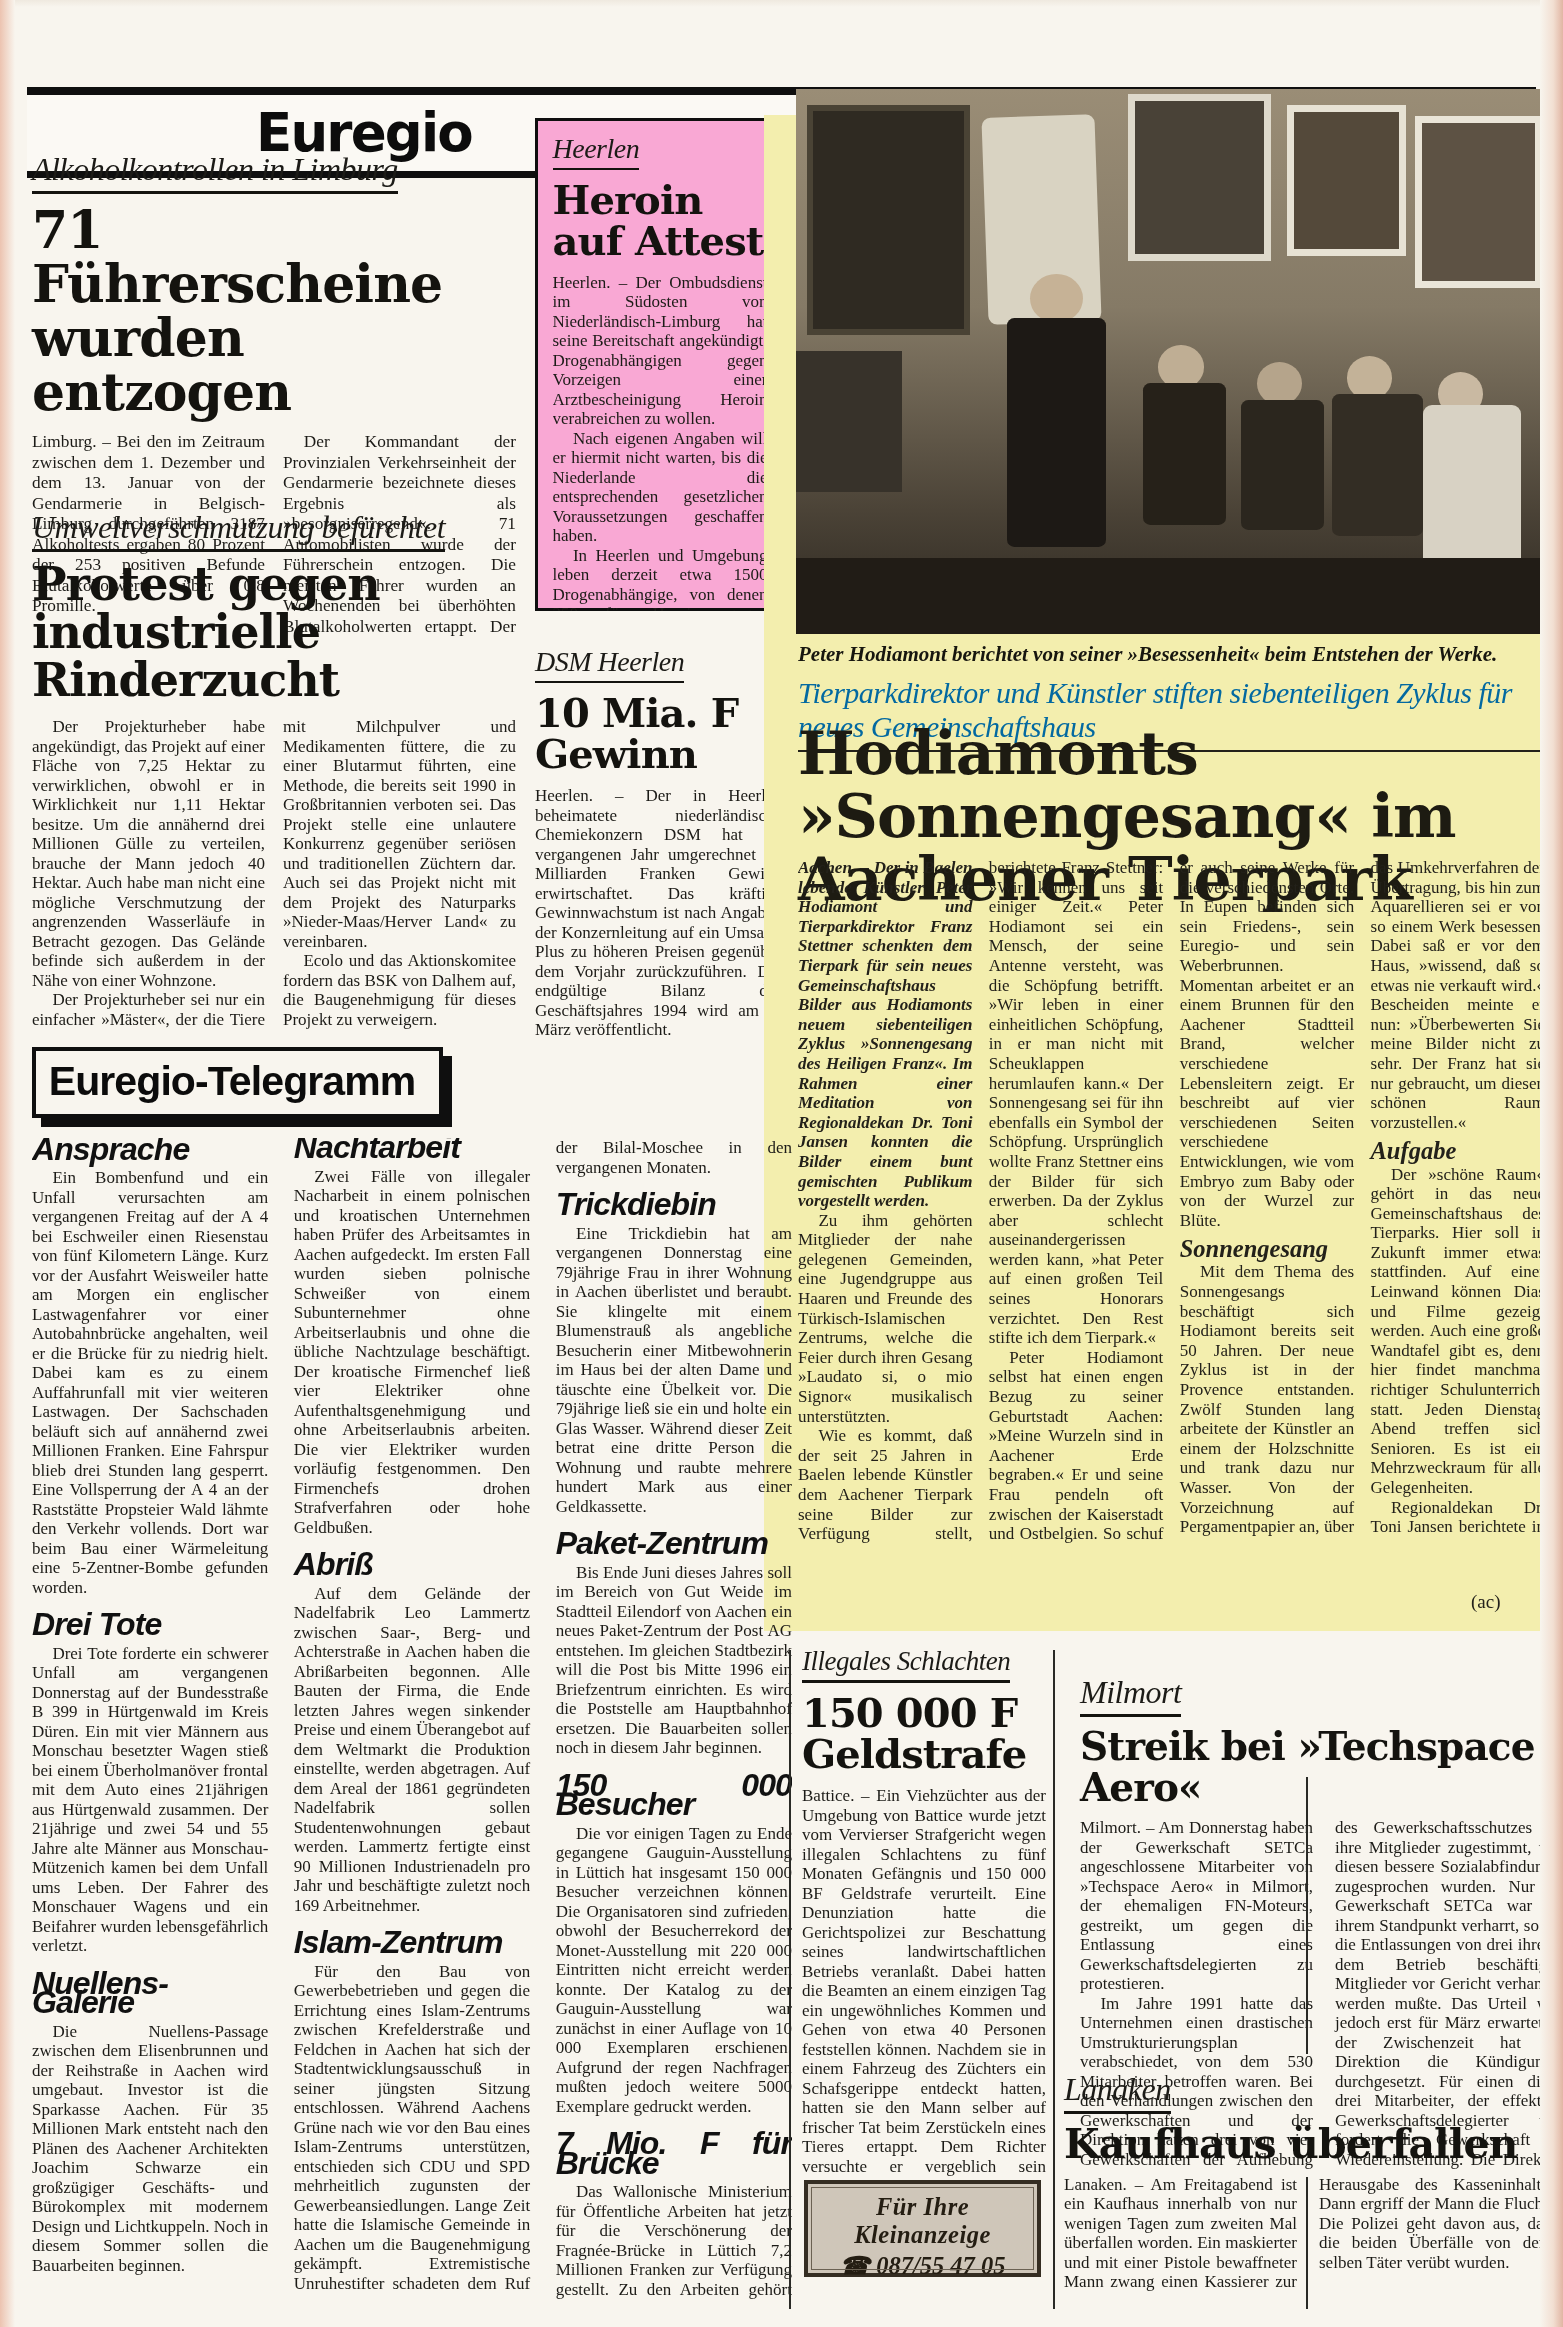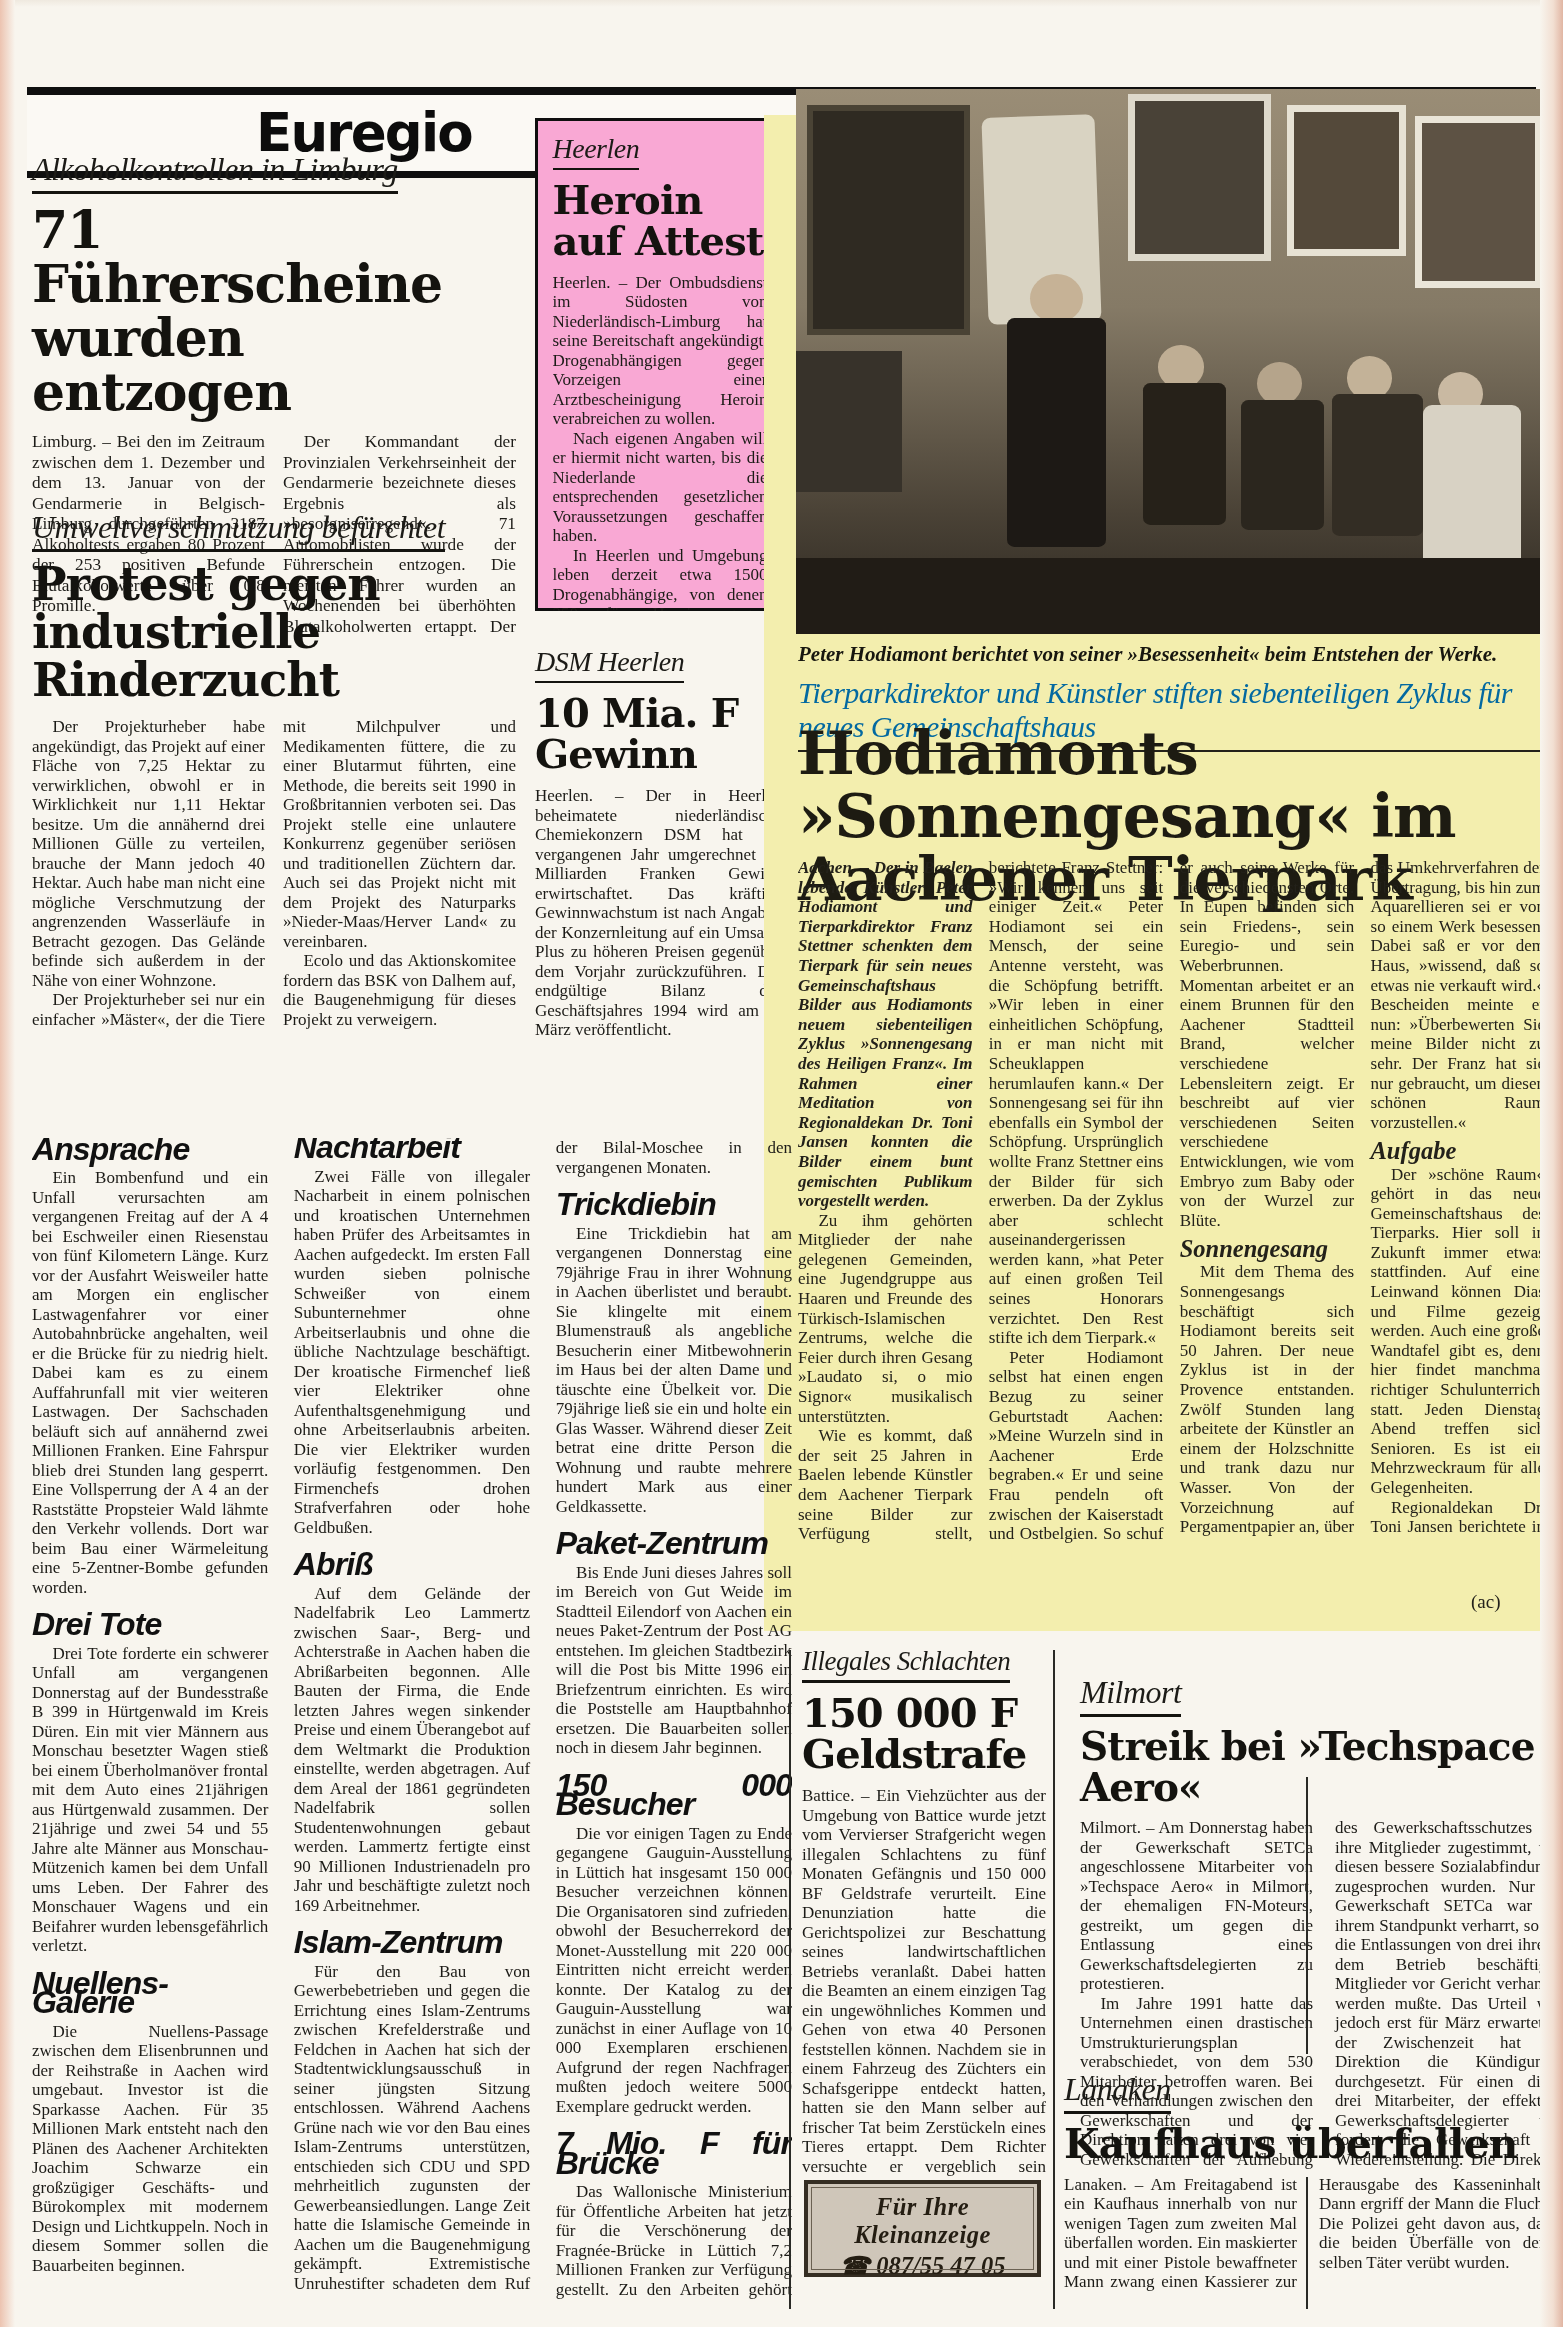--- a/index.html
+++ b/index.html
@@ -168,20 +168,23 @@
     <p>Wie es kommt, daß der seit 25 Jahren in Baelen lebende Künstler dem Aachener Tierpark seine Bilder zur Verfügung stellt, berichtete Franz Stettner: »Wir kennen uns seit einiger Zeit.« Peter Hodiamont sei ein Mensch, der seine Antenne versteht, was die Schöpfung betrifft. »Wir leben in einer einheitlichen Schöpfung, in er man nicht mit Scheuklappen herumlaufen kann.« Der Sonnengesang sei für ihn ebenfalls ein Symbol der Schöpfung. Ursprünglich wollte Franz Stettner eins der Bilder für sich erwerben. Da der Zyklus aber schlecht auseinandergerissen werden kann, »hat Peter auf einen großen Teil seines Honorars verzichtet. Den Rest stifte ich dem Tierpark.«</p>
     <p>Peter Hodiamont selbst hat einen engen Bezug zu seiner Geburtstadt Aachen: »Meine Wurzeln sind in Aachener Erde begraben.« Er und seine Frau pendeln oft zwischen der Kaiserstadt und Ostbelgien. So schuf er auch seine Werke für die verschiedensten Orte. In Eupen befinden sich sein Friedens-, sein Euregio- und sein Weberbrunnen. Momentan arbeitet er an einem Brunnen für den Aachener Stadtteil Brand, welcher verschiedene Lebensleitern zeigt. Er beschreibt auf vier verschiedenen Seiten verschiedene Entwicklungen, wie vom Embryo zum Baby oder von der Wurzel zur Blüte.</p>
     <h4>Sonnengesang</h4>
     <p>Mit dem Thema des Sonnengesangs beschäftigt sich Hodiamont bereits seit 50 Jahren. Der neue Zyklus ist in der Provence entstanden. Zwölf Stunden lang arbeitete der Künstler an einem der Holzschnitte und trank dazu nur Wasser. Von der Vorzeichnung auf Pergamentpapier an, über das Umkehrverfahren der Übertragung, bis hin zum Aquarellieren sei er von so einem Werk besessen. Dabei saß er vor dem Haus, »wissend, daß so etwas nie verkauft wird.« Bescheiden meinte er nun: »Überbewerten Sie meine Bilder nicht zu sehr. Der Franz hat sie nur gebraucht, um diesen schönen Raum vorzustellen.«</p>
     <h4>Aufgabe</h4>
     <p>Der »schöne Raum« gehört in das neue Gemeinschaftshaus des Tierparks. Hier soll in Zukunft immer etwas stattfinden. Auf einer Leinwand können Dias und Filme gezeigt werden. Auch eine große Wandtafel gibt es, denn hier findet manchmal richtiger Schulunterricht statt. Jeden Dienstag Abend treffen sich Senioren. Es ist ein Mehrzweckraum für alle Gelegenheiten.</p>
     <p>Regionaldekan Dr. Toni Jansen berichtete in seiner Ansprache, wie der Heilige Franz als Sohn eines reichen Kaufmanns mehr und mehr von Gott fasziniert wird. In einem langen Prozeß von Jahren setzt er sich mehr und mehr von der Gesellschaft ab. Zur gleichen Zeit, es ist das zwölfte, 13. Jahrhundert, entwickeln sich die Naturwissenschaften. Dem Heiligen Franz gelingt es, den Glauben und die Forschung zusammenzufügen. Er erkennt, daß alles nicht nur Natur, sondern auch Schöpfung ist. So mahnte auch der Regionaldekan abschließend: »Was Franz geleistet hat, ist und bleibt zu allen Zeiten eine Aufgabe.«</p>
   </div>
   <div class="feat-byline">(ac)</div>
 
+  <div class="tele-titlebox">
+    <div class="tele-title">Euregio-Telegramm</div>
+  </div>
   <div class="tele-body">
     <h3 class="first">Ansprache</h3>
     <p>Ein Bombenfund und ein Unfall verursachten am vergangenen Freitag auf der A 4 bei Eschweiler einen Riesenstau von fünf Kilometern Länge. Kurz vor der Ausfahrt Weisweiler hatte am Morgen ein englischer Lastwagenfahrer vor einer Autobahnbrücke angehalten, weil er die Brücke für zu niedrig hielt. Dabei kam es zu einem Auffahrunfall mit vier weiteren Lastwagen. Der Sachschaden beläuft sich auf annähernd zwei Millionen Franken. Eine Fahrspur blieb drei Stunden lang gesperrt. Eine Vollsperrung der A 4 an der Raststätte Propsteier Wald lähmte den Verkehr vollends. Dort war beim Bau einer Wärmeleitung eine 5-Zentner-Bombe gefunden worden.</p>
     <h3>Drei Tote</h3>
     <p>Drei Tote forderte ein schwerer Unfall am vergangenen Donnerstag auf der Bundesstraße B 399 in Hürtgenwald im Kreis Düren. Ein mit vier Männern aus Monschau besetzter Wagen stieß bei einem Überholmanöver frontal mit dem Auto eines 21jährigen aus Hürtgenwald zusammen. Der 21jährige und zwei 54 und 55 Jahre alte Männer aus Monschau-Mützenich kamen bei dem Unfall ums Leben. Der Fahrer des Monschauer Wagens und ein Beifahrer wurden lebensgefährlich verletzt.</p>
     <h3>Nuellens-Galerie</h3>
     <p>Die Nuellens-Passage zwischen dem Elisenbrunnen und der Reihstraße in Aachen wird umgebaut. Investor ist die Sparkasse Aachen. Für 35 Millionen Mark entsteht nach den Plänen des Aachener Architekten Joachim Schwarze ein großzügiger Geschäfts- und Bürokomplex mit modernem Design und Lichtkuppeln. Noch in diesem Sommer sollen die Bauarbeiten beginnen.</p>
     <h3>Nachtarbeit</h3>
     <p>Zwei Fälle von illegaler Nacharbeit in einem polnischen und kroatischen Unternehmen haben Prüfer des Arbeitsamtes in Aachen aufgedeckt. Im ersten Fall wurden sieben polnische Schweißer von einem Subunternehmer ohne Arbeitserlaubnis und ohne die übliche Nachtzulage beschäftigt. Der kroatische Firmenchef ließ vier Elektriker ohne Aufenthaltsgenehmigung und ohne Arbeitserlaubnis arbeiten. Die vier Elektriker wurden vorläufig festgenommen. Den Firmenchefs drohen Strafverfahren oder hohe Geldbußen.</p>
     <h3>Abriß</h3>

